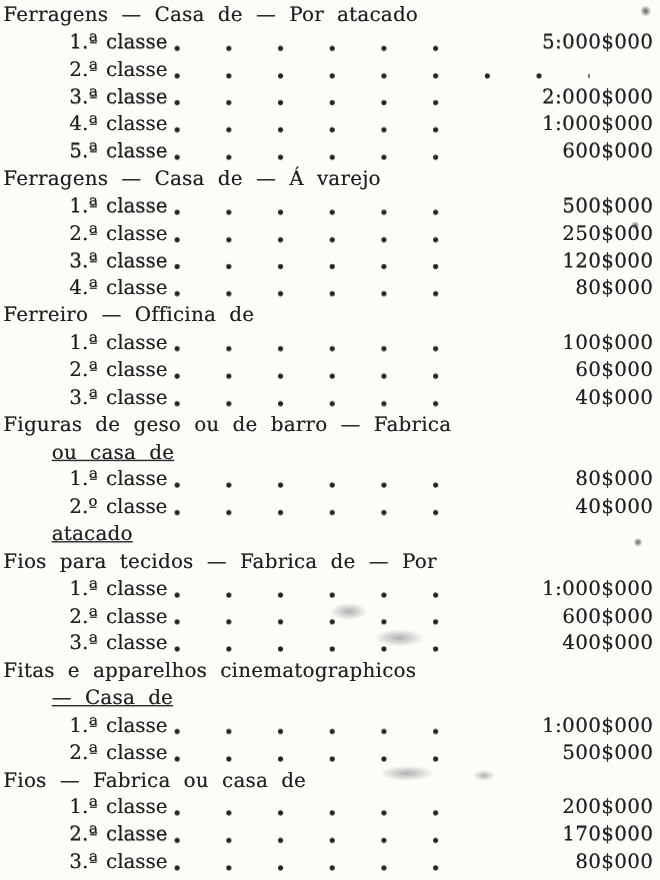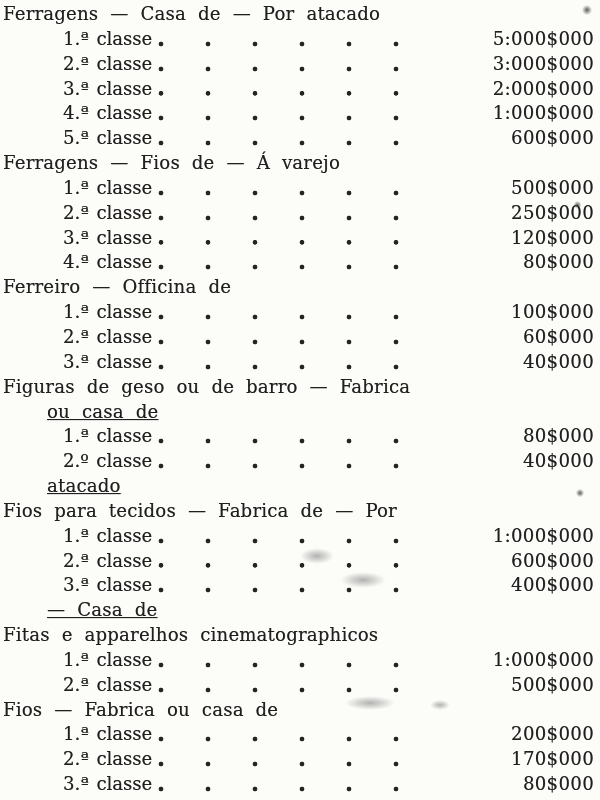--- a/index.html
+++ b/index.html
@@ -78,39 +78,38 @@
         <span class="t">Ferragens — Casa de — Por atacado</span>
       </div>
       <div class="row item">
         <span class="label">1.ª classe</span>
         <span class="leader"></span>
         <span class="value">5:000$000</span>
       </div>
       <div class="row item">
         <span class="label">2.ª classe</span>
         <span class="leader"></span>
-        <span class="value">3:000$000</span>
       </div>
       <div class="row item">
         <span class="label">3.ª classe</span>
         <span class="leader"></span>
         <span class="value">2:000$000</span>
       </div>
       <div class="row item">
         <span class="label">4.ª classe</span>
         <span class="leader"></span>
         <span class="value">1:000$000</span>
       </div>
       <div class="row item">
         <span class="label">5.ª classe</span>
         <span class="leader"></span>
         <span class="value">600$000</span>
       </div>
       <div class="row header">
-        <span class="t">Ferragens — Fios de — Á varejo</span>
+        <span class="t">Ferragens — Casa de — Á varejo</span>
       </div>
       <div class="row item">
         <span class="label">1.ª classe</span>
         <span class="leader"></span>
         <span class="value">500$000</span>
       </div>
       <div class="row item">
         <span class="label">2.ª classe</span>
         <span class="leader"></span>
         <span class="value">250$000</span>
@@ -173,25 +172,25 @@
       <div class="row item">
         <span class="label">2.ª classe</span>
         <span class="leader"></span>
         <span class="value">600$000</span>
       </div>
       <div class="row item">
         <span class="label">3.ª classe</span>
         <span class="leader"></span>
         <span class="value">400$000</span>
       </div>
+      <div class="row header">
+        <span class="t">Fitas e apparelhos cinematographicos</span>
+      </div>
       <div class="row header cont">
         <span class="t">— Casa de</span>
-      </div>
-      <div class="row header">
-        <span class="t">Fitas e apparelhos cinematographicos</span>
       </div>
       <div class="row item">
         <span class="label">1.ª classe</span>
         <span class="leader"></span>
         <span class="value">1:000$000</span>
       </div>
       <div class="row item">
         <span class="label">2.ª classe</span>
         <span class="leader"></span>
         <span class="value">500$000</span>

